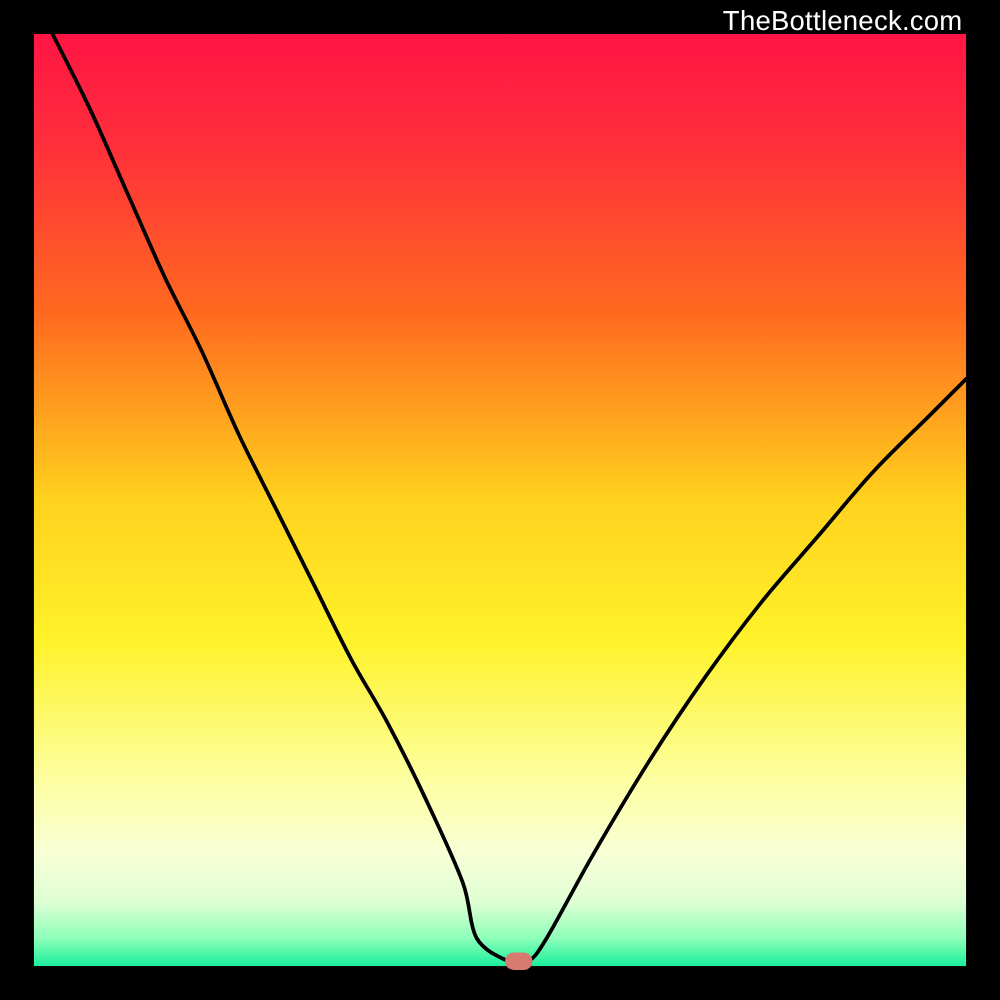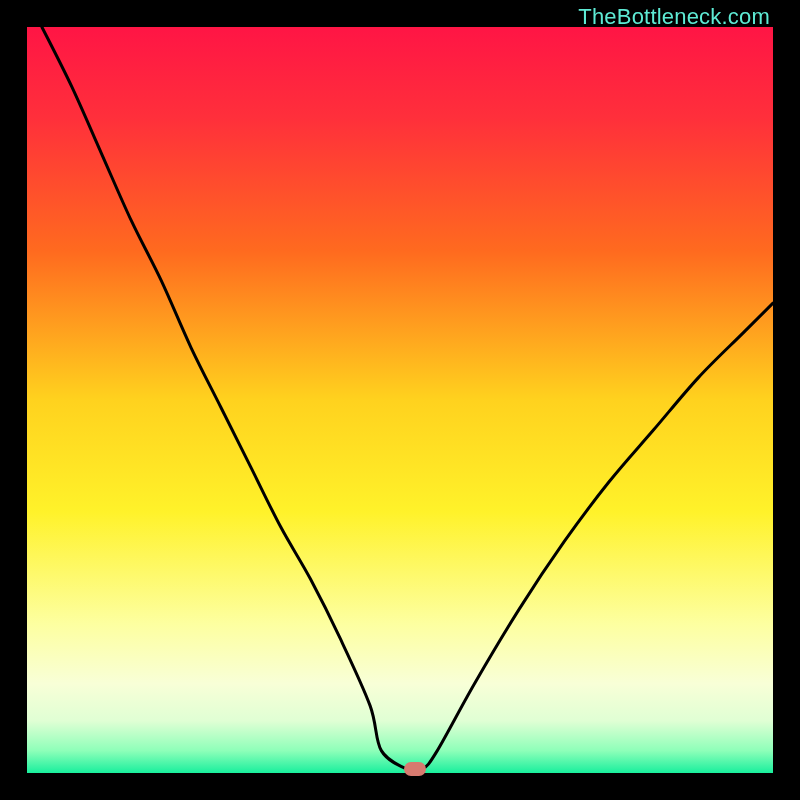--- a/index.html
+++ b/index.html
@@ -25,21 +25,21 @@
     width: 746px;
     height: 746px;
   }
   .watermark {
     position: absolute;
     top: 4px;
     right: 30px;
     font-family: Arial, Helvetica, sans-serif;
     font-size: 22px;
     font-weight: 500;
-    color: #5eead4;
+    color: #ffffff;
     letter-spacing: 0.2px;
   }
   .marker {
     position: absolute;
     width: 22px;
     height: 14px;
     background: #d77a6f;
     border-radius: 8px;
     transform: translate(-50%, -50%);
   }

